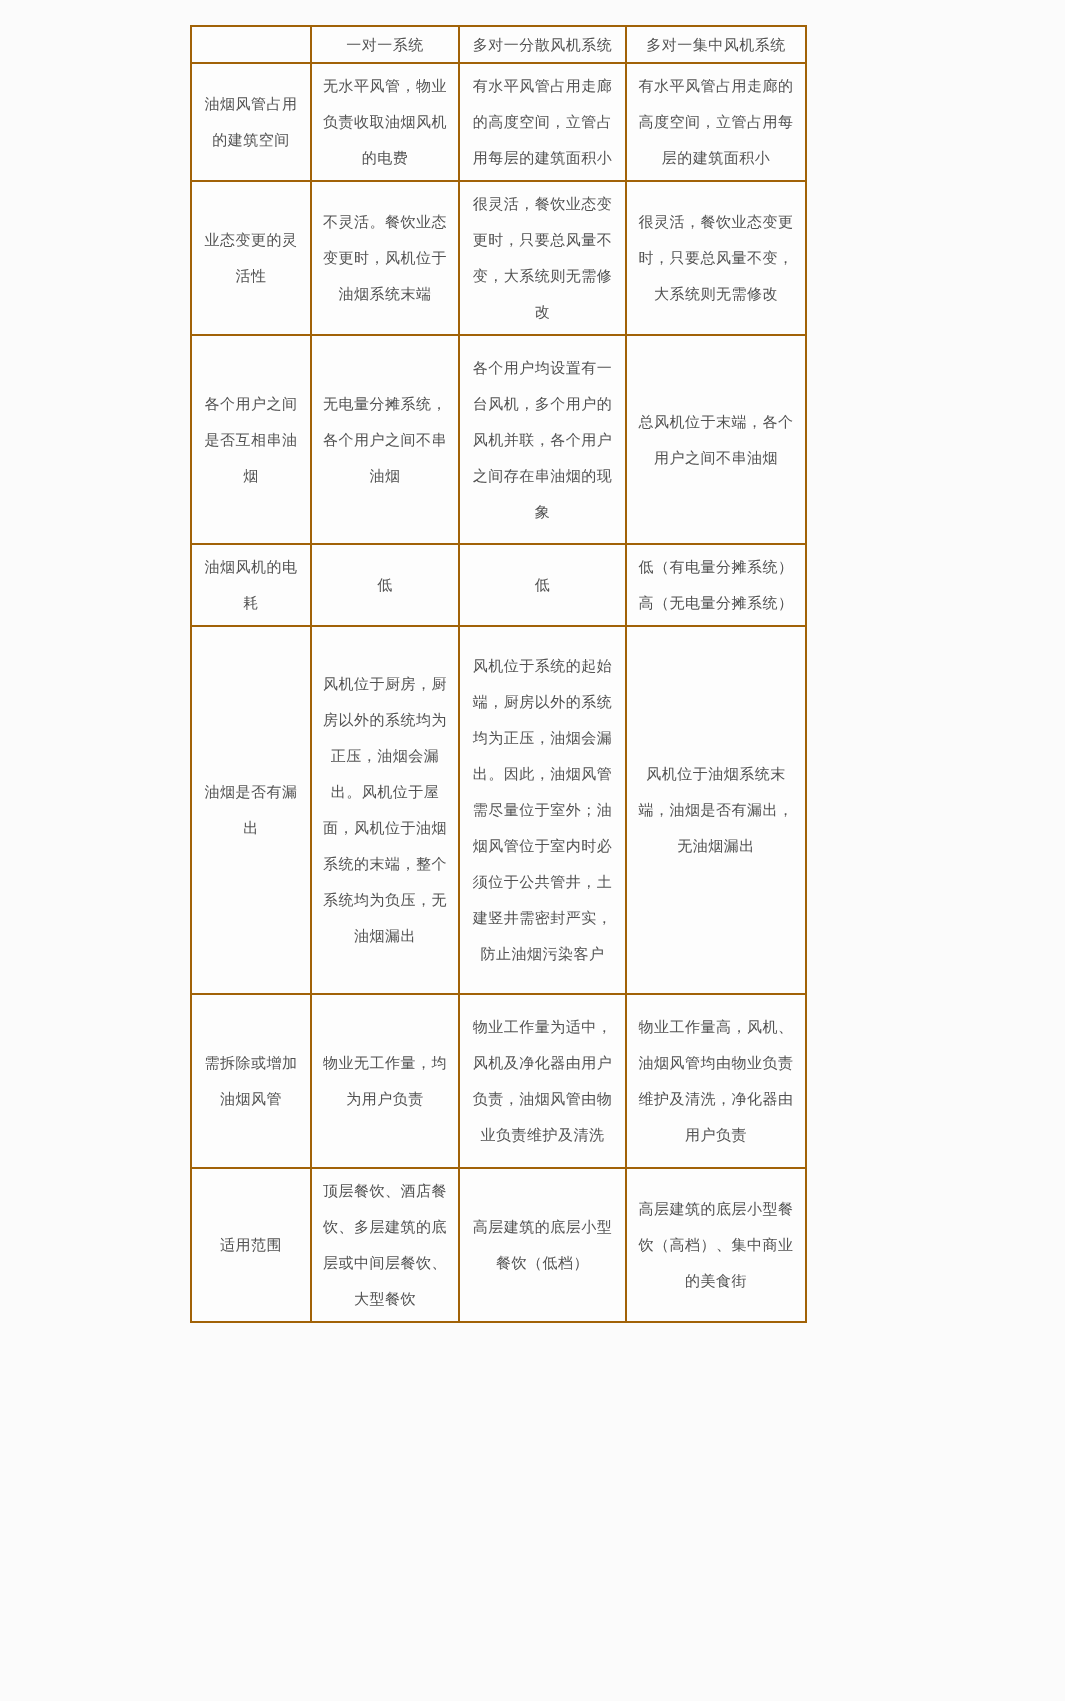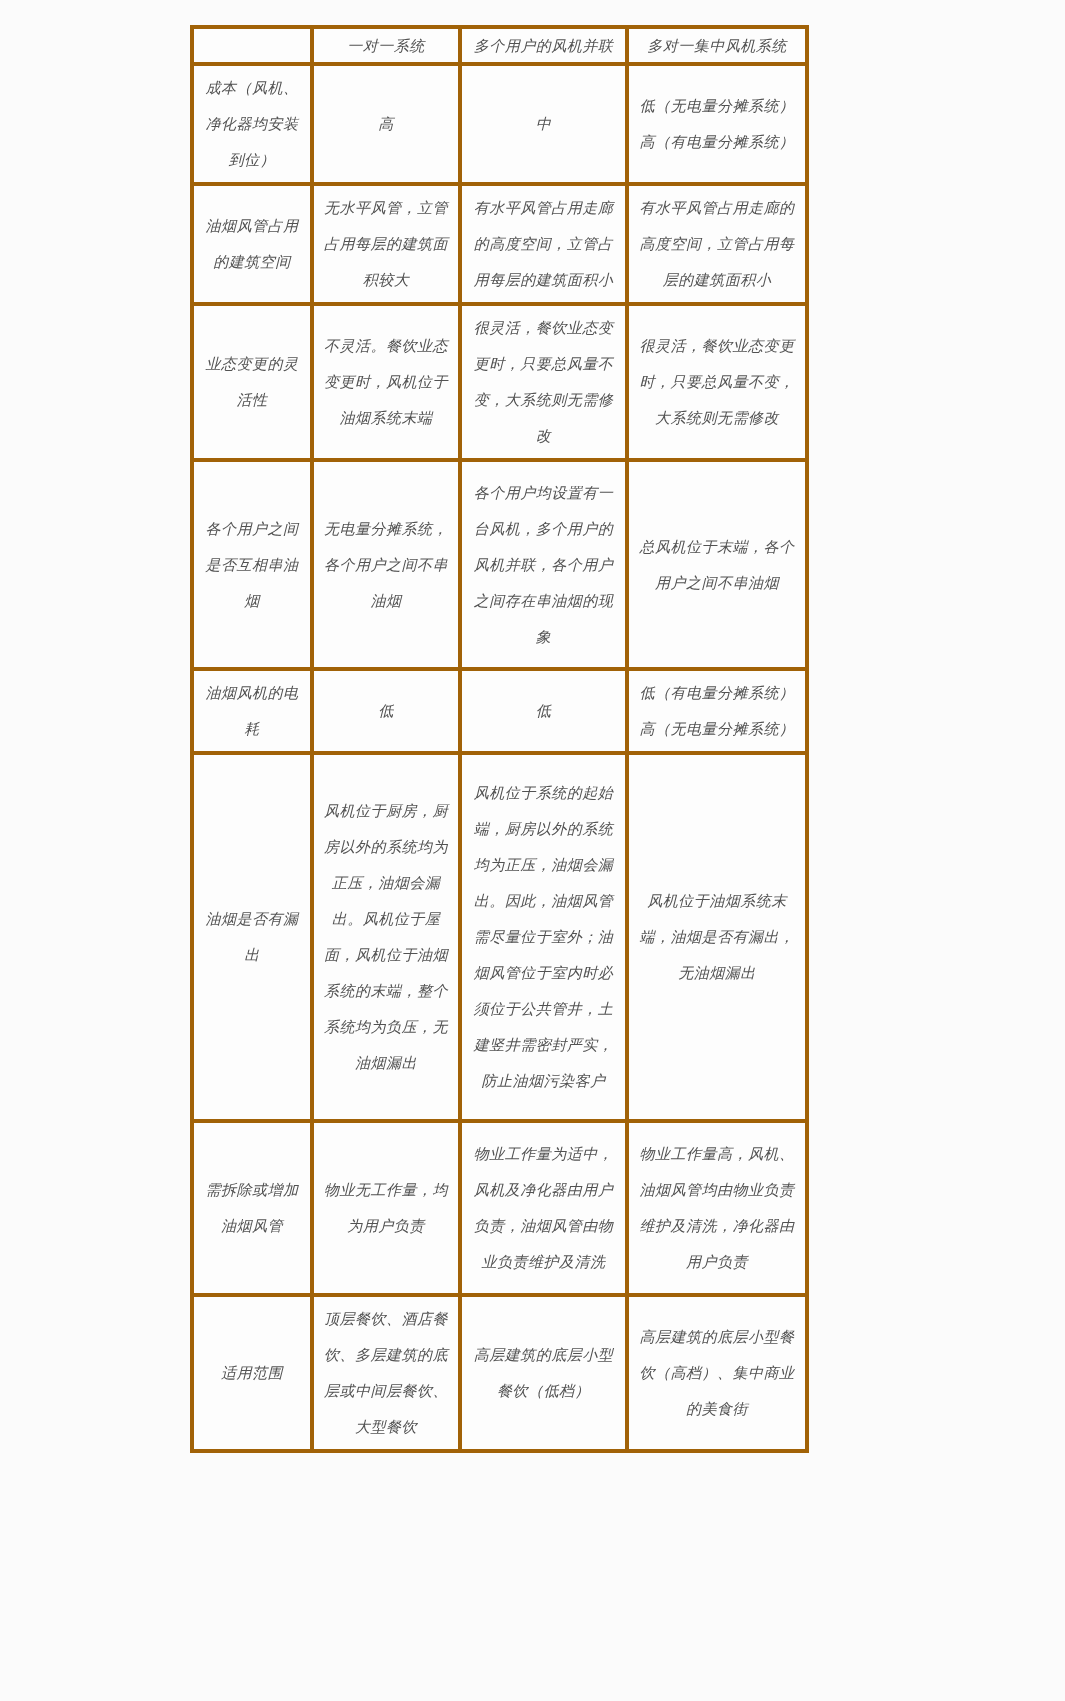--- a/index.html
+++ b/index.html
@@ -22,32 +22,31 @@
     width: 615px;
     border-collapse: collapse;
     table-layout: fixed;
     background: #fdfdfd;
   }
   table.cmp col.c0 { width: 120px; }
   table.cmp col.c1 { width: 148px; }
   table.cmp col.c2 { width: 167px; }
   table.cmp col.c3 { width: 180px; }
   table.cmp td, table.cmp th {
-    border: 4px solid #a16207;
+    border: 2px solid #a16207;
     vertical-align: middle;
     text-align: center;
     color: #525252;
     font-size: 15px;
     font-weight: normal;
     line-height: 2.4;
     padding: 4px 8px;
     white-space: pre-line;
     letter-spacing: 0.5px;
     word-break: break-all;
-    font-style: italic;
   }
   table.cmp th {
     font-size: 15px;
     line-height: 1.6;
   }
 </style>
 </head>
 <body>
 
 <div class="page">
@@ -55,33 +54,26 @@
     <colgroup>
       <col class="c0">
         <col class="c1">
         <col class="c2">
         <col class="c3">
     </colgroup>
     <tbody>
         <tr style="height:37px">
       <th></th>
       <th>一对一系统</th>
-      <th>多个用户的风机并联</th>
+      <th>多对一分散风机系统</th>
       <th>多对一集中风机系统</th>
-    </tr>
-    <tr style="height:116px">
-      <td>成本（风机、净化器均安装到位）</td>
-      <td>高</td>
-      <td>中</td>
-      <td>低（无电量分摊系统）
-高（有电量分摊系统）</td>
     </tr>
     <tr style="height:112px">
       <td>油烟风管占用的建筑空间</td>
-      <td>无水平风管，立管占用每层的建筑面积较大</td>
+      <td>无水平风管，物业负责收取油烟风机的电费</td>
       <td>有水平风管占用走廊的高度空间，立管占用每层的建筑面积小</td>
       <td>有水平风管占用走廊的高度空间，立管占用每层的建筑面积小</td>
     </tr>
     <tr style="height:118px">
       <td>业态变更的灵活性</td>
       <td>不灵活。餐饮业态变更时，风机位于油烟系统末端</td>
       <td>很灵活，餐饮业态变更时，只要总风量不变，大系统则无需修改</td>
       <td>很灵活，餐饮业态变更时，只要总风量不变，大系统则无需修改</td>
     </tr>
     <tr style="height:209px">

